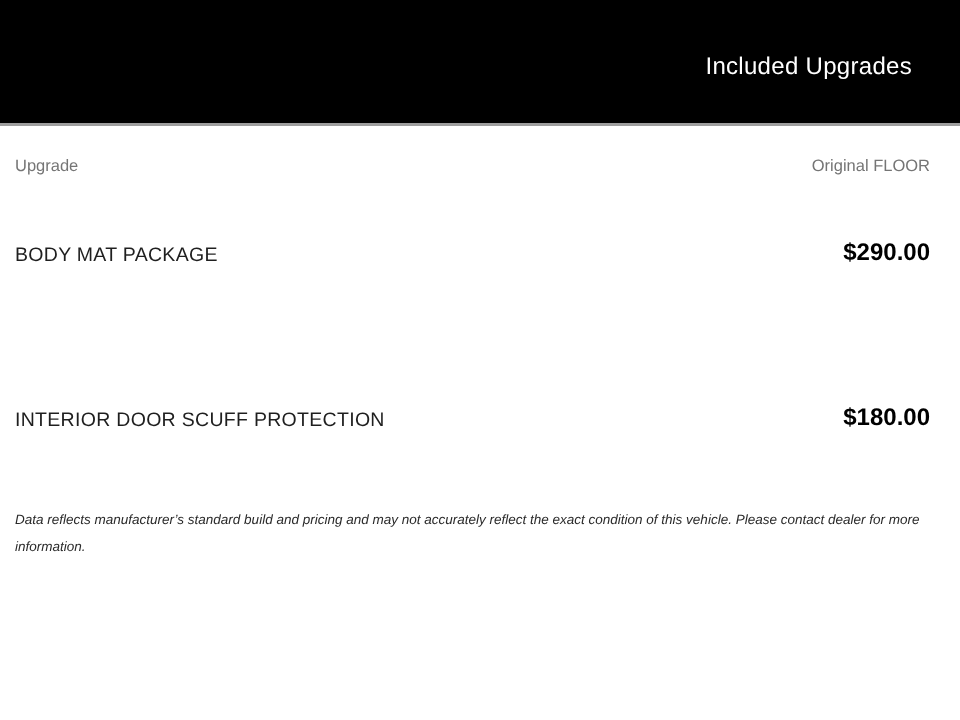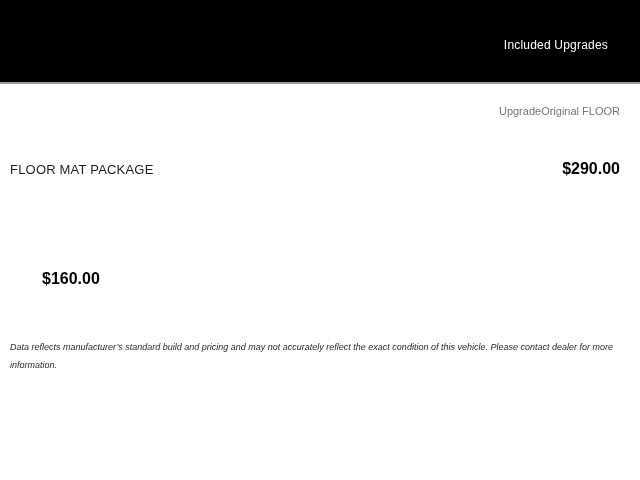--- a/index.html
+++ b/index.html
@@ -14,32 +14,32 @@
     height: 84px;
     background: #000000;
     border-bottom: 2px solid #9e9e9e;
     display: flex;
     align-items: center;
     justify-content: flex-end;
     padding: 8px 32px 0 0;
   }
   .header-title {
     color: #ffffff;
-    font-size: 12px;
+    font-size: 16px;
     font-weight: 400;
     letter-spacing: 0.2px;
   }
   .content {
     padding: 0 20px 0 10px;
   }
   .col-header {
     height: 30px;
     display: flex;
     align-items: center;
-    justify-content: flex-end;
+    justify-content: space-between;
     padding-top: 24px;
   }
   .col-label {
     color: #757575;
     font-size: 11px;
     font-weight: 400;
   }
   .upgrade-row {
     height: 110px;
     display: flex;
@@ -75,26 +75,27 @@
 </div>
 
 <div class="content">
 
   <div class="col-header">
     <span class="col-label">Upgrade</span>
     <span class="col-label">Original FLOOR</span>
   </div>
 
   <div class="upgrade-row">
-    <span class="upgrade-name">FLOOR MAT PACKAGE</span>
+    <span class="upgrade-name">BODY MAT PACKAGE</span>
     <span class="upgrade-price">$290.00</span>
   </div>
 
 
   <div class="upgrade-row">
-    <span class="upgrade-price">$160.00</span>
+    <span class="upgrade-name">INTERIOR DOOR SCUFF PROTECTION</span>
+    <span class="upgrade-price">$180.00</span>
   </div>
 
 </div>
 
 <div class="footer">
   <span class="disclaimer">Data reflects manufacturer’s standard build and pricing and may not accurately reflect the exact condition of this vehicle. Please contact dealer for more information.</span>
 </div>
 
 </body></html>

